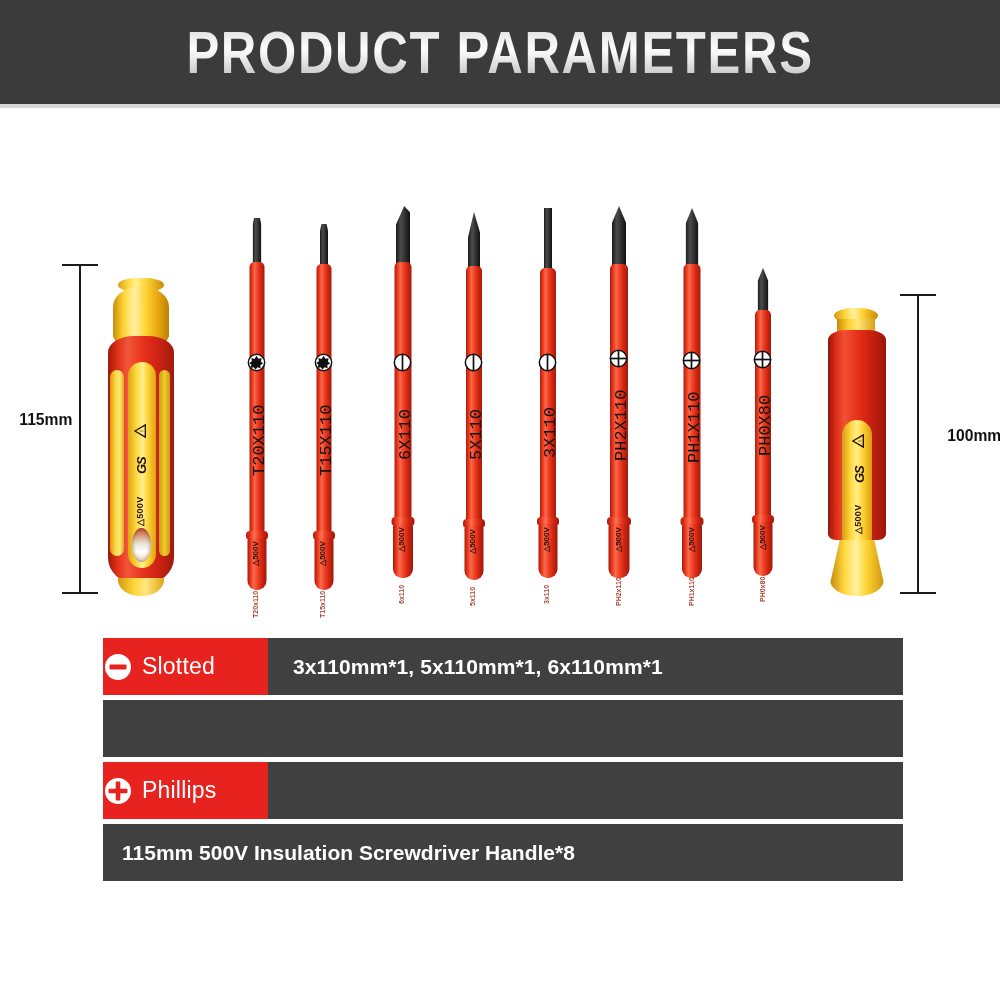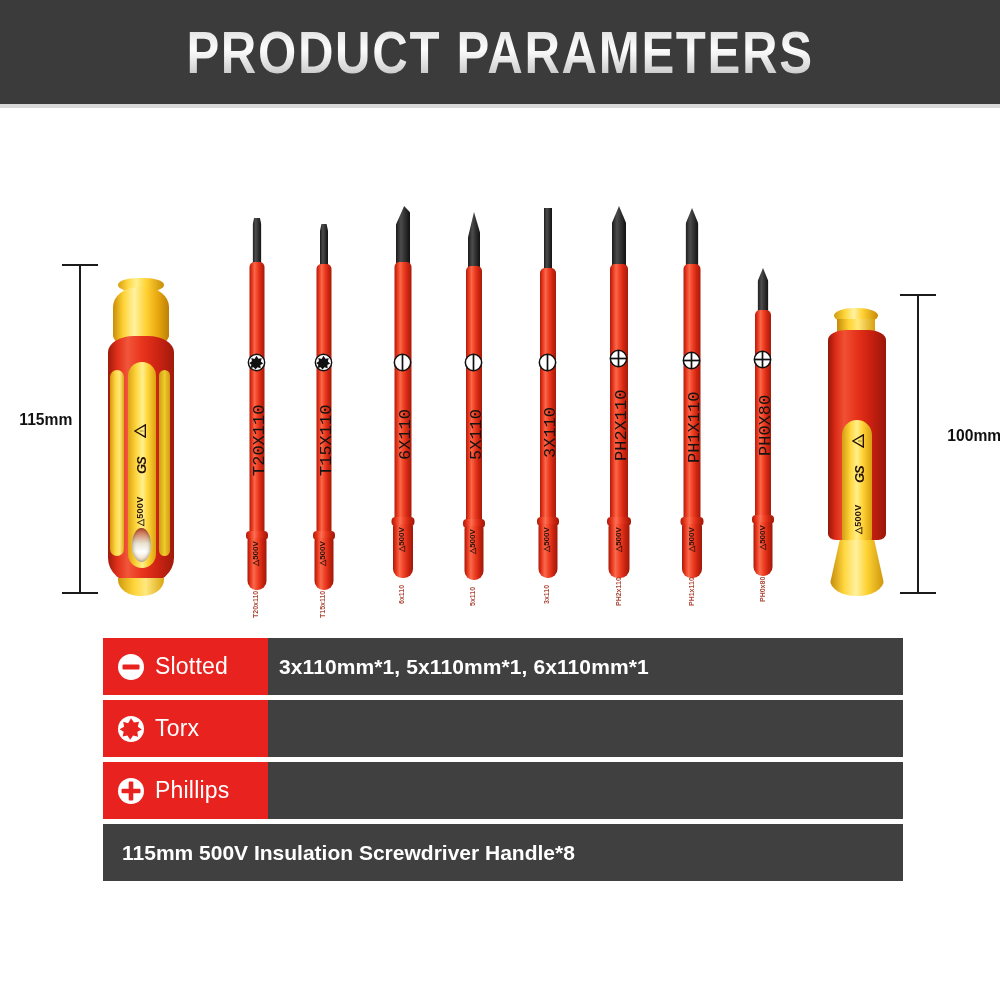--- a/index.html
+++ b/index.html
@@ -254,38 +254,37 @@
     background: #404040;
   }
   .spec-row.wide { background: #404040; }
   .spec-label {
     width: 165px;
     flex: 0 0 165px;
     background: #e8231f;
     display: flex;
     align-items: center;
     gap: 9px;
-    padding-left: 13px;
   }
   .spec-icon {
     width: 30px; height: 30px;
     flex: 0 0 30px;
   }
   .spec-icon svg { display: block; width: 30px; height: 30px; }
   .spec-label-text {
     font-size: 23px;
     color: #ffffff;
     font-weight: normal;
     letter-spacing: .2px;
   }
   .spec-value {
     flex: 1 1 auto;
     display: flex;
     align-items: center;
-    padding-left: 11px;
+    padding-left: 25px;
     font-size: 21px;
     font-weight: bold;
     color: #ffffff;
     letter-spacing: .1px;
   }
   .spec-full {
     flex: 1 1 auto;
     display: flex;
     align-items: center;
     padding-left: 19px;
@@ -495,29 +494,20 @@
             <circle cx="15" cy="15" r="13" fill="#ffffff"></circle>
             <rect x="6.5" y="12.6" width="17" height="4.8" rx="1" fill="#e8231f"></rect>
           </svg>
       </span>
       <span class="spec-label-text">Slotted</span>
     </div>
     <div class="spec-value">3x110mm*1,  5x110mm*1,  6x110mm*1</div>
   </div>
 
   <div class="spec-row">
-    <div class="spec-label">
-      <span class="spec-icon">
-        <svg viewBox="0 0 30 30">
-            <circle cx="15" cy="15" r="13" fill="#ffffff"></circle>
-            <path d="M15 4.2 L18 8.4 L23 7.8 L21.8 12.7 L25.8 15.4 L21.4 17.8 L22 22.8 L17.1 21.4 L14.2 25.8 L11.4 21.4 L6.6 22.6 L7.7 17.7 L3.6 15.2 L8.1 12.7 L7.2 7.8 L12.1 9.2 Z" fill="#e8231f"></path>
-          </svg>
-      </span>
-      <span class="spec-label-text">Torx</span>
-    </div>
   </div>
 
   <div class="spec-row">
     <div class="spec-label">
       <span class="spec-icon">
         <svg viewBox="0 0 30 30">
             <circle cx="15" cy="15" r="13" fill="#ffffff"></circle>
             <rect x="12.7" y="5.5" width="4.6" height="19" rx="1" fill="#e8231f"></rect>
             <rect x="5.5" y="12.7" width="19" height="4.6" rx="1" fill="#e8231f"></rect>
           </svg>

